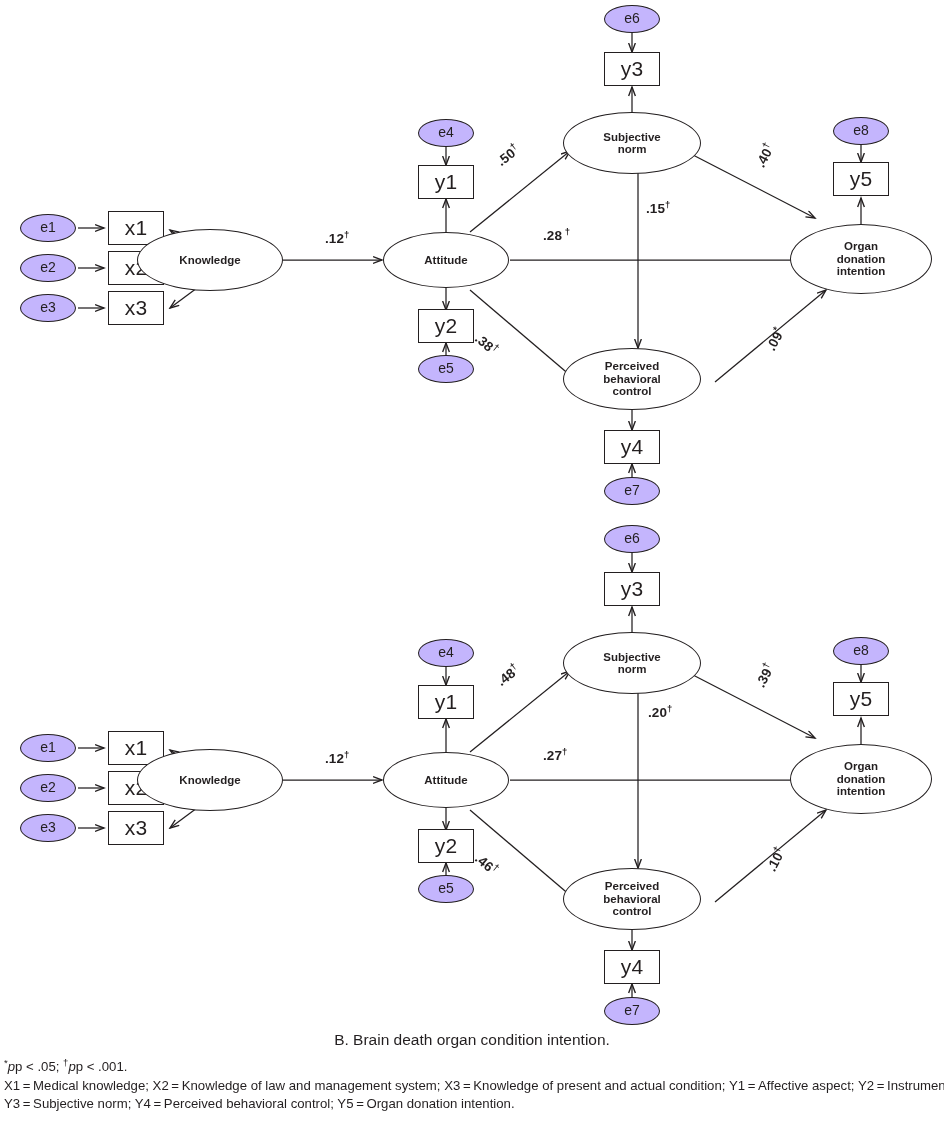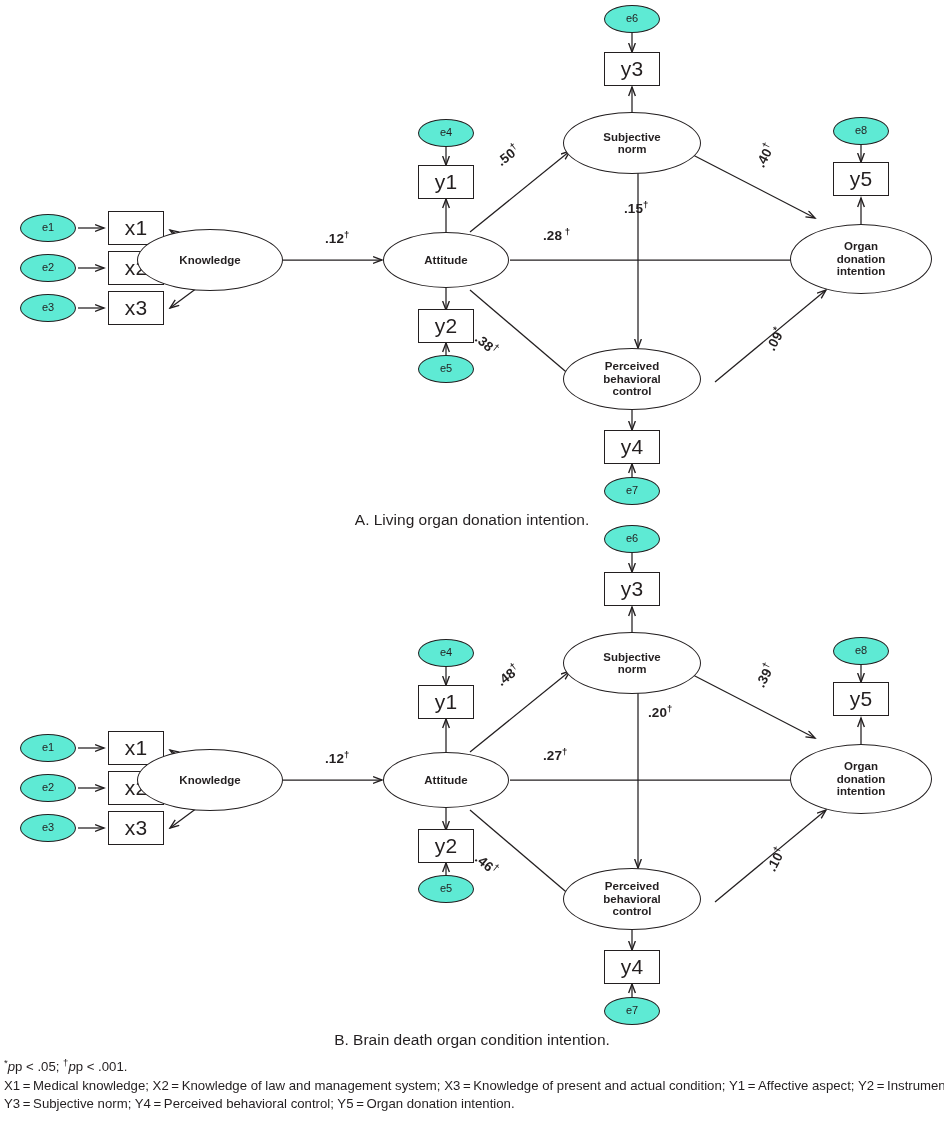--- a/index.html
+++ b/index.html
@@ -43,22 +43,22 @@
     display: flex;
     align-items: center;
     justify-content: center;
     text-align: center;
     line-height: 1.08;
     color: #231f20;
   }
   .ellipse-err {
     border: 1.2px solid #231f20;
     border-radius: 50%;
-    background: #5eead4;
-    font-size: 11px;
+    background: #c4b5fd;
+    font-size: 14px;
     width: 56px;
     height: 28px;
   }
   .rect-ind {
     border: 1.4px solid #231f20;
     background: #fff;
     font-size: 21px;
     width: 56px;
     height: 34px;
     letter-spacing: .2px;
@@ -214,25 +214,24 @@
         <div>donation</div>
         <div>intention</div>
       </div>
     </div>
 
     <div class="coef" style="left:325px; top:231px;"><span>.12</span><sup>†</sup></div>
     <div class="coef" style="left:496px; top:148px; transform:rotate(-38deg);"><span>.50</span><sup>†</sup></div>
     <div class="coef" style="left:543px; top:228px;"><span>.28</span><sup>&nbsp;</sup><sup>†</sup></div>
     <div class="coef" style="left:474px; top:337px; transform:rotate(40deg);"><span>.38</span><sup>†</sup></div>
     <div class="coef" style="left:753px; top:148px; transform:rotate(-62deg);"><span>.40</span><sup>†</sup></div>
-    <div class="coef" style="left:624px; top:201px;"><span>.15</span><sup>†</sup></div>
+    <div class="coef" style="left:646px; top:201px;"><span>.15</span><sup>†</sup></div>
     <div class="coef" style="left:764px; top:332px; transform:rotate(-62deg);"><span>.09</span><sup>*</sup></div>
   </div>
 
-  <div class="caption" id="caption-a">A. Living organ donation intention.</div>
 
   <div class="panel" id="panel-b">
     <svg class="wires" viewBox="0 0 944 500">
       <defs>
         <marker id="ahB" markerWidth="9" markerHeight="9" refX="7.6" refY="3.1" orient="auto">
           <path d="M0.4,0.4 L7.6,3.1 L0.4,5.8" fill="none" stroke="#231f20" stroke-width="1.1"></path>
         </marker>
       </defs>
       <g stroke="#231f20" stroke-width="1.25" fill="none" marker-end="url(#ahB)">
         <line x1="78" y1="228" x2="104" y2="228"></line>

